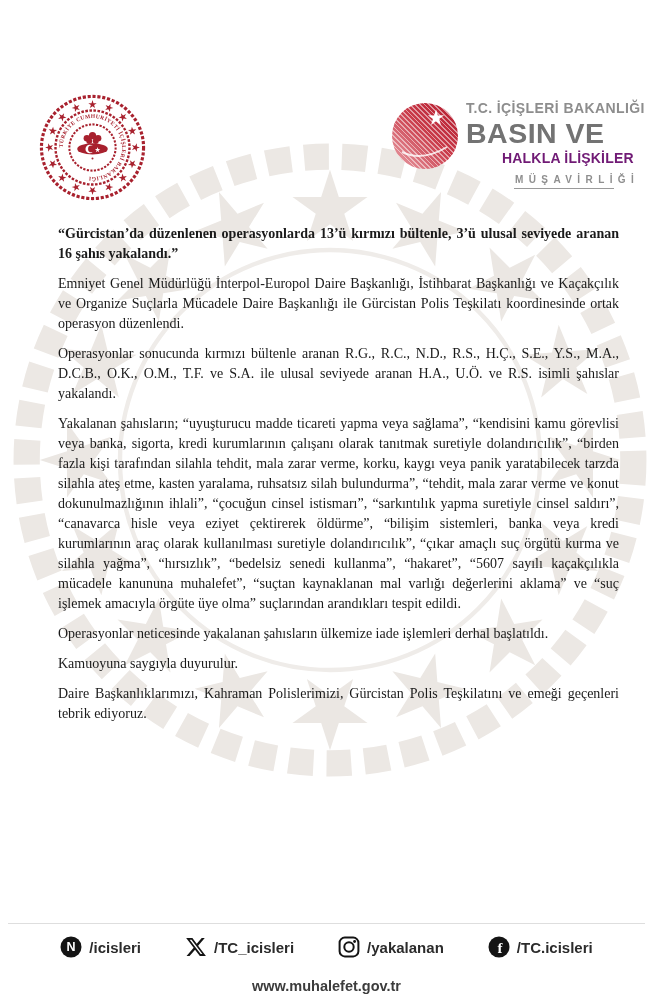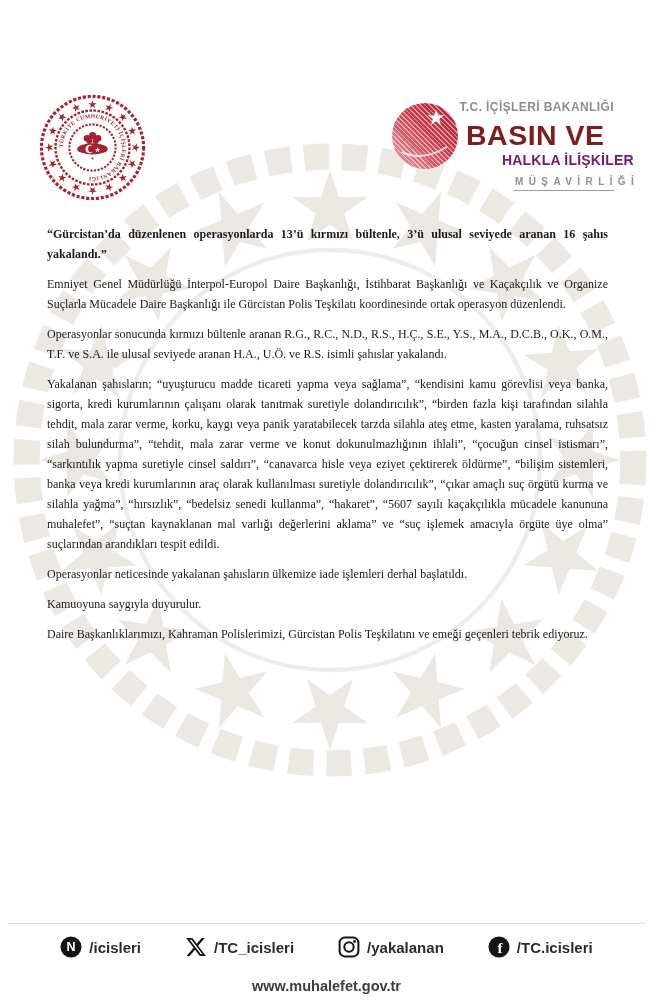--- a/index.html
+++ b/index.html
@@ -16,33 +16,33 @@
   .press-logo { position:absolute; left:392px; top:100px; width:222px; height:92px; z-index:1; }
   .press-circle {
     position:absolute; left:0; top:3px; width:66px; height:66px; border-radius:50%;
     background:
       repeating-linear-gradient(45deg, rgba(255,255,255,.5) 0 1.2px, rgba(255,255,255,0) 1.2px 3.4px),
       linear-gradient(to bottom left, #b51f31 5%, #c93a49 45%, #eba6ac 100%);
   }
   .press-circle svg.star-overlay { position:absolute; left:0; top:0; width:66px; height:66px; }
   .press-text { position:absolute; left:74px; top:0; width:148px; }
   .press-top { display:flex; align-items:flex-end; gap:4px;
-    font-family:"Liberation Sans", sans-serif; font-size:12px; font-weight:bold;
-    color:#8d8d8d; letter-spacing:.4px; white-space:nowrap;flex-direction:column; }
+    font-family:"Liberation Sans", sans-serif; font-size:14px; font-weight:bold;
+    color:#8d8d8d; letter-spacing:.4px; white-space:nowrap; }
   .press-top .bar { flex:1; height:3.5px; background:#b9b9b9; margin-left:2px; }
   .press-line1 { font-family:"Liberation Sans", sans-serif; font-weight:800; font-size:28.5px;
-    line-height:30px; color:#7f1d1d; letter-spacing:.5px; margin-top:2px; white-space:nowrap; }
+    line-height:30px; color:#737373; letter-spacing:.5px; margin-top:2px; white-space:nowrap; }
   .press-line2 { font-family:"Liberation Sans", sans-serif; font-weight:800; font-size:14px;
     line-height:21px; color:#701a75; letter-spacing:.2px; white-space:nowrap;margin-left:36px; }
   .press-line3 { font-family:"Liberation Sans", sans-serif; font-weight:bold; font-size:10px;
     color:#8f8f8f; letter-spacing:5.4px; border-bottom:1.5px solid #9a9a9a;
     padding:3px 0 3px 1px; margin-top:2px; white-space:nowrap;margin-left:48px; }
   
-  .body { position:absolute; left:47px; top:224px; width:561px; z-index:1;
-    font-size:12px; line-height:20px; text-align:justify; }
+  .body { position:absolute; left:58px; top:224px; width:561px; z-index:1;
+    font-size:14px; line-height:20px; text-align:justify; }
   .body p { margin:0 0 10px 0; }
   .body .title { font-weight:bold; }
   
   .divider { position:absolute; left:8px; top:923px; width:637px; height:1px; background:#dedede; z-index:1; }
   .social-row { position:absolute; left:0; top:936px; width:653px; display:flex;
     justify-content:center; gap:44px; z-index:1; }
   .social-item { display:flex; align-items:center; gap:7px;
     font-family:"Liberation Sans", sans-serif; font-size:15px; font-weight:bold; color:#2b2b2b; }
   .social-item svg { width:22px; height:22px; display:block; }
   .website { position:absolute; left:0; top:978px; width:653px; text-align:center;

